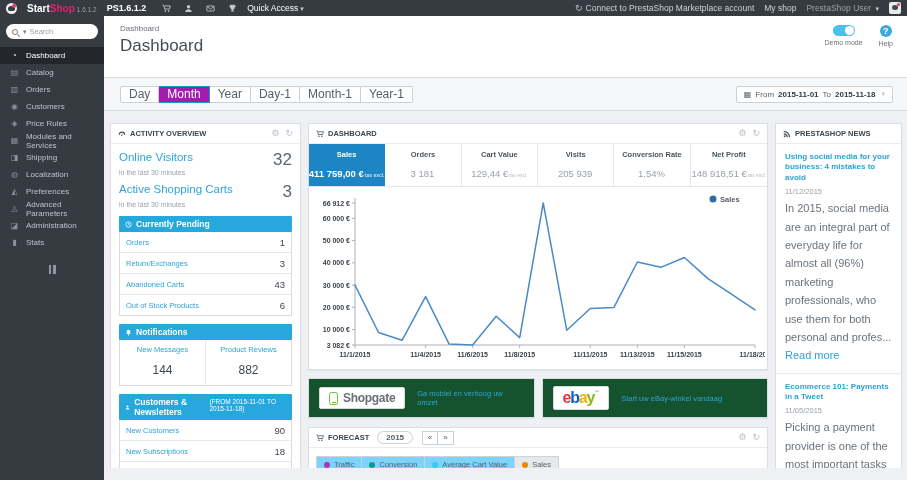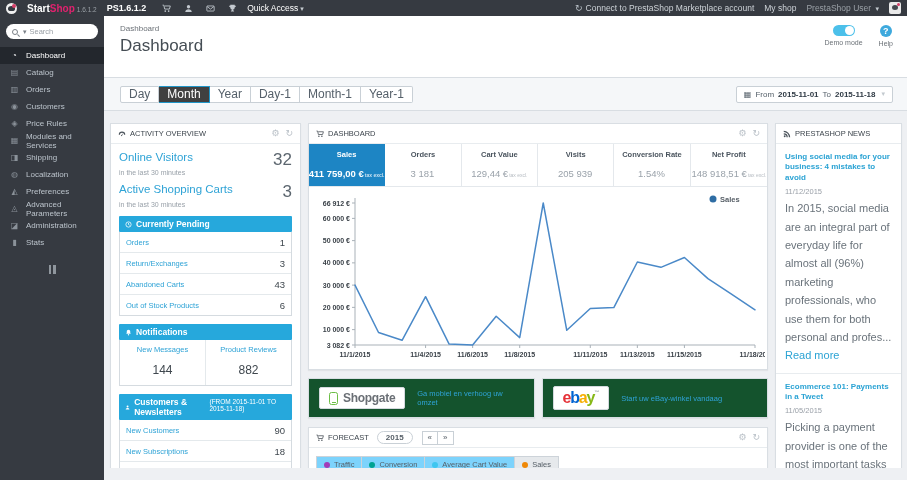--- a/index.html
+++ b/index.html
@@ -50,34 +50,34 @@
   .toggle{width:22px;height:11px;border-radius:6px;background:#4cc0ea;position:relative;cursor:pointer}
   .toggle::after{content:"";position:absolute;right:1px;top:1px;width:9px;height:9px;border-radius:50%;background:#fff}
   .help-btn{width:12px;height:12px;border-radius:50%;background:#3ea9dd;color:#fff;font-size:9px;font-weight:bold;text-align:center;line-height:12px;cursor:pointer}
   .hdr-lbl{font-size:7px;color:#6b7177}
   
   .toolbar{height:33px;background:#f5f7f9;border-bottom:1px solid #d8dde2;display:flex;align-items:center;justify-content:space-between;padding:0 14px 0 16px}
   .btn-group{display:inline-flex}
   .rng{height:17px;padding:0 8px;background:#fff;border:1px solid #c9d0d6;border-left-width:0;font-size:12px;color:#55606a;display:flex;align-items:center;cursor:pointer}
   .rng:first-child{border-left-width:1px;border-radius:2px 0 0 2px}
   .rng:last-child{border-radius:0 2px 2px 0}
-  .rng.active{background:#404040;border-color:#1f96c8;color:#fff}
+  .rng.active{background:#a21caf;border-color:#1f96c8;color:#fff}
   .date-btn{height:17px;background:#fff;border:1px solid #c9d0d6;border-radius:2px;font-size:8px;color:#55606a;display:flex;align-items:center;gap:4px;padding:0 7px;cursor:pointer}
   .date-btn b{color:#2f3a44}
   .cal{font-size:8px;color:#55606a}
   
   .content{height:357px;overflow:hidden;display:flex;gap:7px;padding:12px 0 0 6px;align-items:flex-start}
   .col-left{width:191px;flex:0 0 auto}
   .col-mid{width:460px;flex:0 0 auto;display:flex;flex-direction:column}
   .col-right{width:127px;flex:0 0 auto;display:flex;flex-direction:column}
   .panel{background:#fff;border:1px solid #d9dee3;box-shadow:0 1px 1px rgba(0,0,0,.05)}
   .phead{height:20px;display:flex;align-items:center;gap:4px;padding:0 7px;border-bottom:1px solid #e8ecef}
   .phead .pico{color:#4b535b}
   .phead .pico .ic{width:8px;height:8px}
-  .ptitle{font-size:7.5px;font-weight:normal;color:#3c444c;white-space:nowrap}
+  .ptitle{font-size:7.5px;font-weight:bold;color:#3c444c;white-space:nowrap}
   .ptools{margin-left:auto;display:flex;gap:6px;color:#bac1c8;font-size:9px}
   .ptools span{cursor:pointer;line-height:1}
   
   .act-body{padding:7px 8px 0}
   .kpi-row{display:flex;justify-content:space-between;align-items:flex-start}
   .kpi-link{color:#2fa3d6;font-size:11.5px;cursor:pointer}
   .kpi-val{font-size:17px;color:#5c666f;line-height:1}
   .kpi-sub{font-size:7px;color:#99a1a9;margin:1px 0 7px}
   .sec-head{background:#26a8dc;color:#fff;padding:3px 6px;margin-top:8px;display:flex;align-items:center;gap:4px;border-radius:1px}
   .sec-head .ic{width:7px;height:7px}

